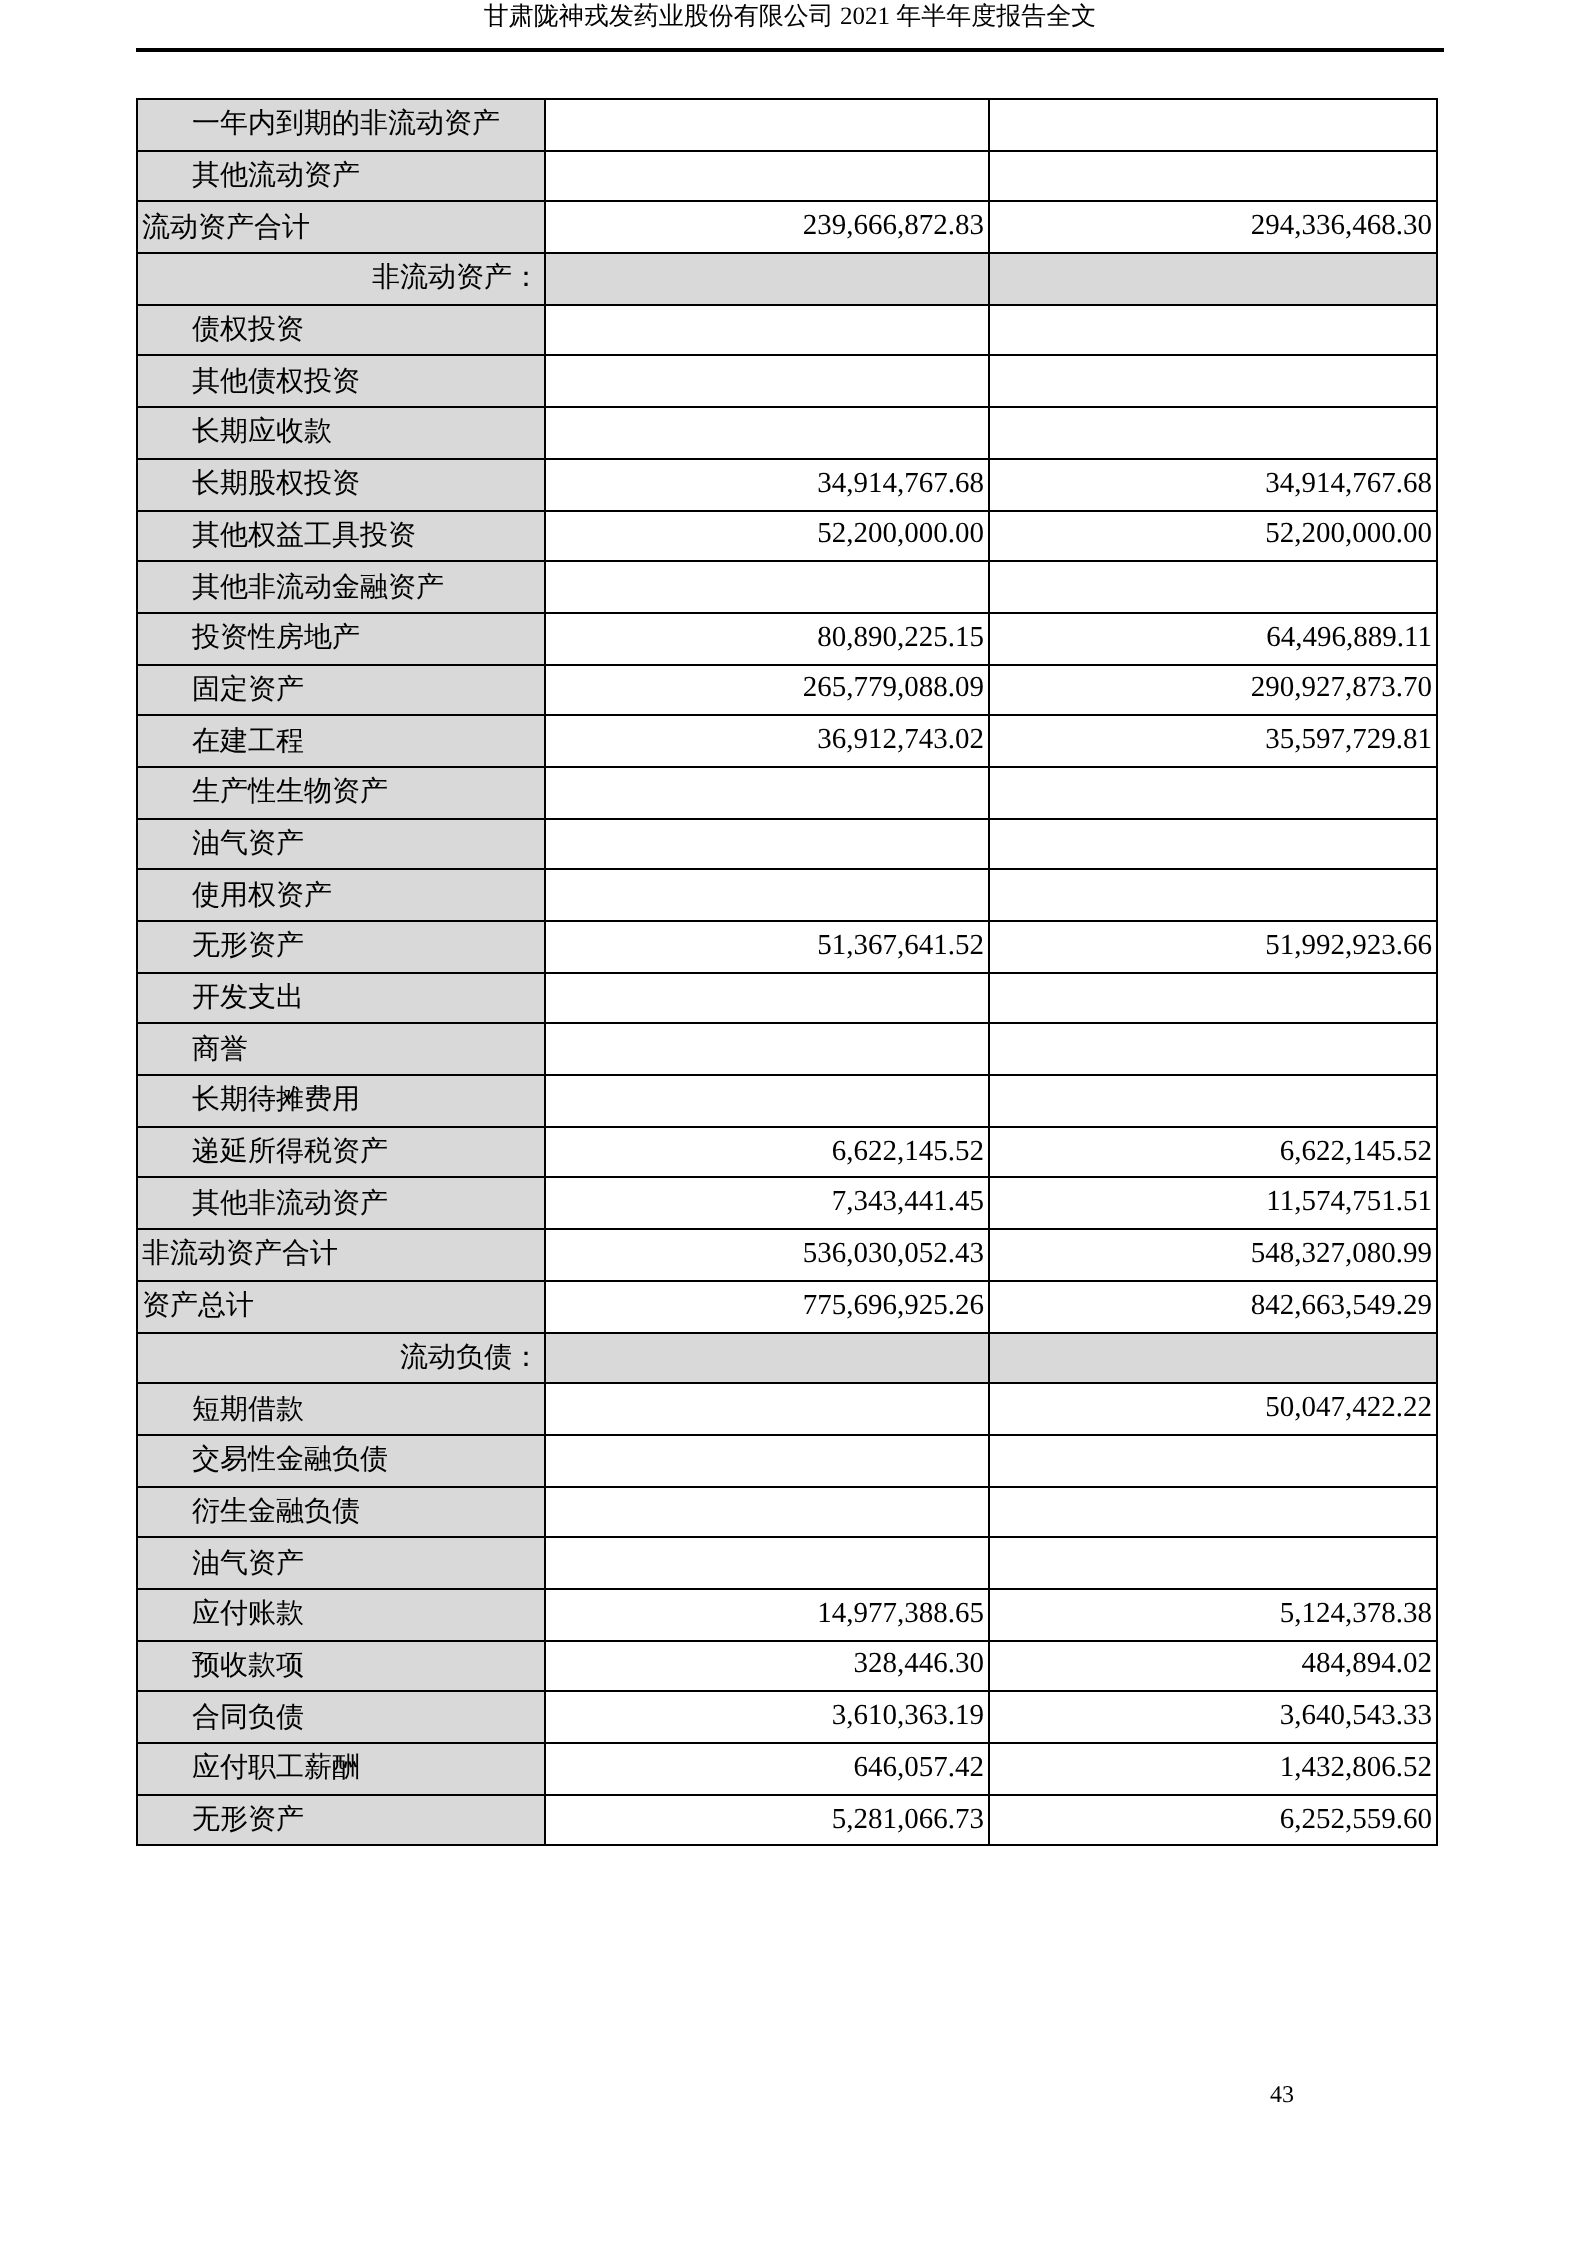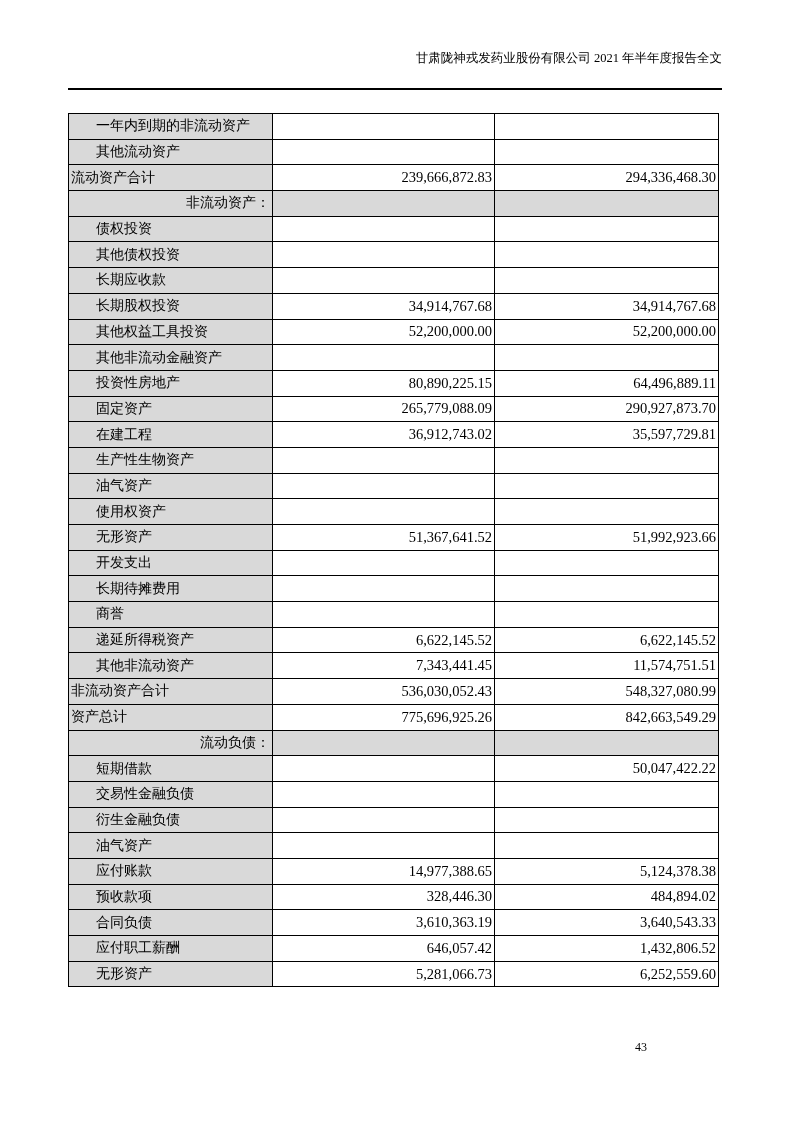--- a/index.html
+++ b/index.html
@@ -14,25 +14,24 @@
     overflow: hidden;
   }
   .page {
     position: absolute;
     left: 68px;
     top: 0;
     width: 654px;
     height: 1122px;
   }
   .page-header {
-    margin-top: 50px;
-    text-align: right;
+    text-align: center;
     font-size: 12.5px;
     line-height: 16px;
-    padding-bottom: 22px;
+    padding-bottom: 8px;
     border-bottom: 2px solid #000;
   }
   table.bs-table {
     border-collapse: collapse;
     table-layout: fixed;
     width: 650px;
     margin-top: 23px;
     font-size: 14px;
     padding-left: 20px;
   }
@@ -165,26 +164,26 @@
           <td class="label indent">无形资产</td>
           <td class="value">51,367,641.52</td>
           <td class="value">51,992,923.66</td>
         </tr>
         <tr>
           <td class="label indent">开发支出</td>
           <td class="value"></td>
           <td class="value"></td>
         </tr>
         <tr>
+          <td class="label indent">商誉</td>
+          <td class="value"></td>
+          <td class="value"></td>
+        </tr>
+        <tr>
           <td class="label indent">长期待摊费用</td>
-          <td class="value"></td>
-          <td class="value"></td>
-        </tr>
-        <tr>
-          <td class="label indent">商誉</td>
           <td class="value"></td>
           <td class="value"></td>
         </tr>
         <tr>
           <td class="label indent">递延所得税资产</td>
           <td class="value">6,622,145.52</td>
           <td class="value">6,622,145.52</td>
         </tr>
         <tr>
           <td class="label indent">其他非流动资产</td>

